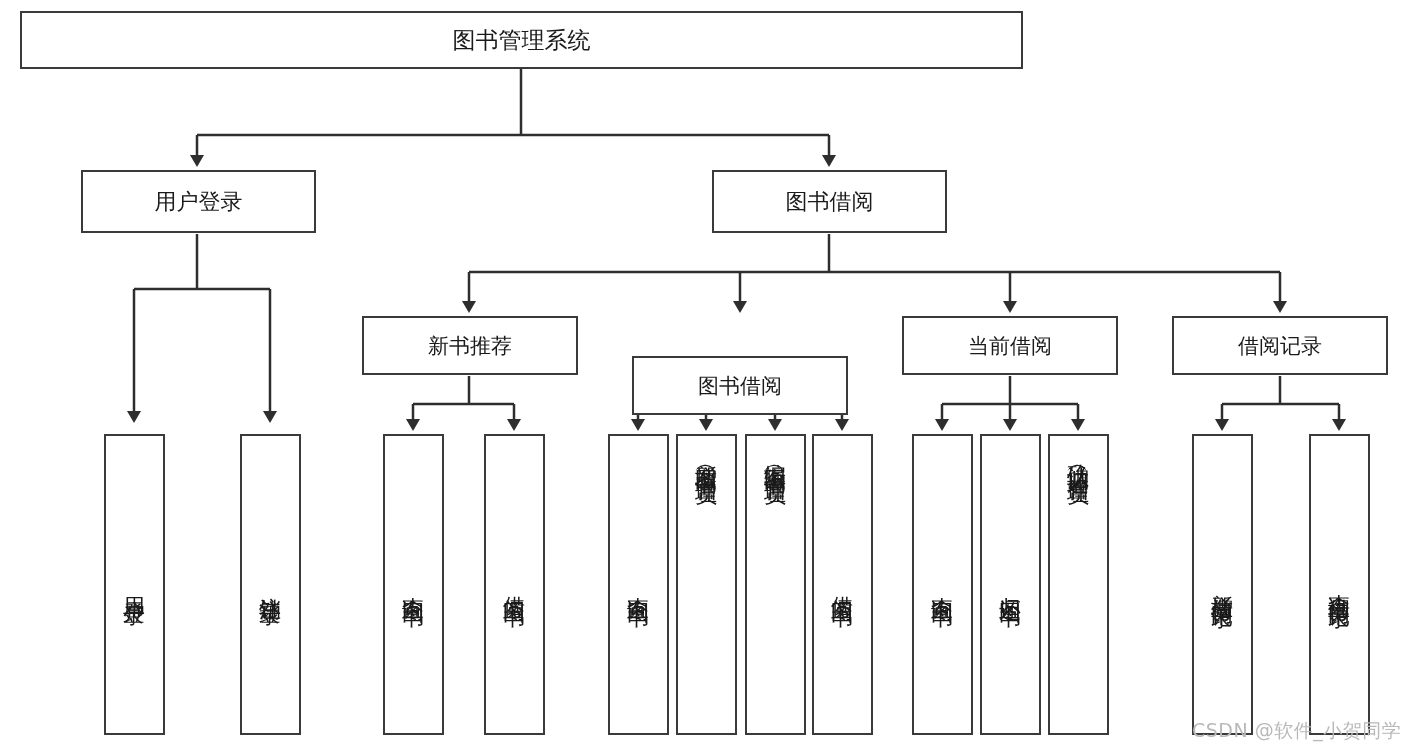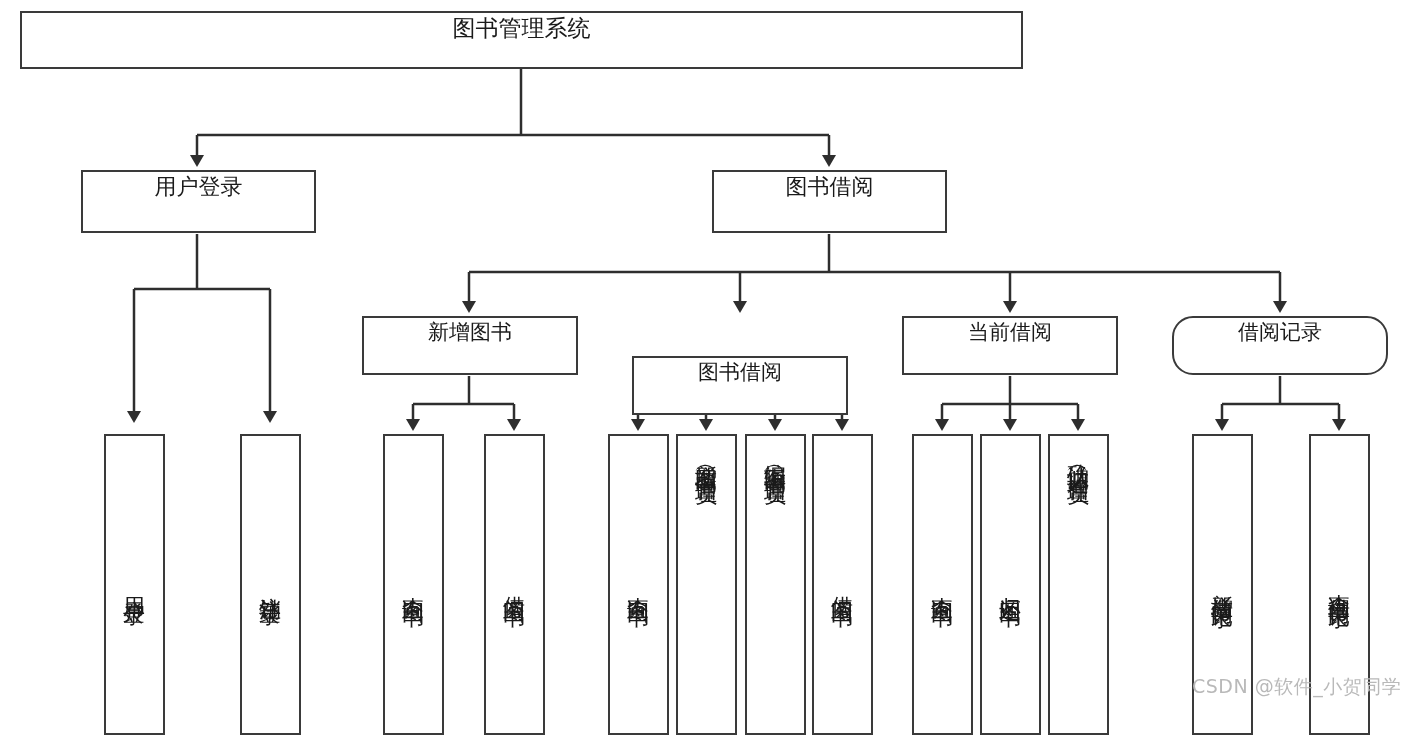--- a/index.html
+++ b/index.html
@@ -24,20 +24,21 @@
     width: 1405px;
     height: 747px;
     pointer-events: none;
   }
   .node {
     position: absolute;
     box-sizing: border-box;
     background: #ffffff;
     border: 2px solid #3a3a3a;
     display: flex;
+    align-items: center;
     justify-content: center;
     color: #1a1a1a;
   }
   .node.root {
     font-size: 23px;
   }
   .node.level2 {
     font-size: 22px;
   }
   .node.level3 {
@@ -127,29 +128,29 @@
   </div>
 
   <div class="node level2" style="left:81px; top:170px; width:235px; height:63px;">
     <span class="label">用户登录</span>
   </div>
   <div class="node level2" style="left:712px; top:170px; width:235px; height:63px;">
     <span class="label">图书借阅</span>
   </div>
 
   <div class="node level3" style="left:362px; top:316px; width:216px; height:59px;">
-    <span class="label">新增图书</span>
+    <span class="label">新书推荐</span>
   </div>
   <div class="node level3" style="left:632px; top:316px; width:216px; height:59px;margin-top:40px;">
     <span class="label">图书借阅</span>
   </div>
   <div class="node level3" style="left:902px; top:316px; width:216px; height:59px;">
     <span class="label">当前借阅</span>
   </div>
-  <div class="node level3" style="left:1172px; top:316px; width:216px; height:59px;border-radius:21px;">
+  <div class="node level3" style="left:1172px; top:316px; width:216px; height:59px;">
     <span class="label">借阅记录</span>
   </div>
 
   <div class="node leaf" style="left:104px; top:434px; width:61px; height:301px;">
     <span class="label">用户登录</span>
   </div>
   <div class="node leaf" style="left:240px; top:434px; width:61px; height:301px;">
     <span class="label">注销登录</span>
   </div>
 
@@ -183,15 +184,15 @@
     <span class="label">确认归还（管理员）</span>
   </div>
 
   <div class="node leaf" style="left:1192px; top:434px; width:61px; height:301px;">
     <span class="label">新增借阅记录</span>
   </div>
   <div class="node leaf" style="left:1309px; top:434px; width:61px; height:301px;">
     <span class="label">查询借阅记录</span>
   </div>
 
-  <div class="watermark" style="left:1192px; top:674px;">CSDN @软件_小贺同学</div>
+  <div class="watermark" style="left:1192px; top:718px;">CSDN @软件_小贺同学</div>
 
 </div>
 
 </body></html>

